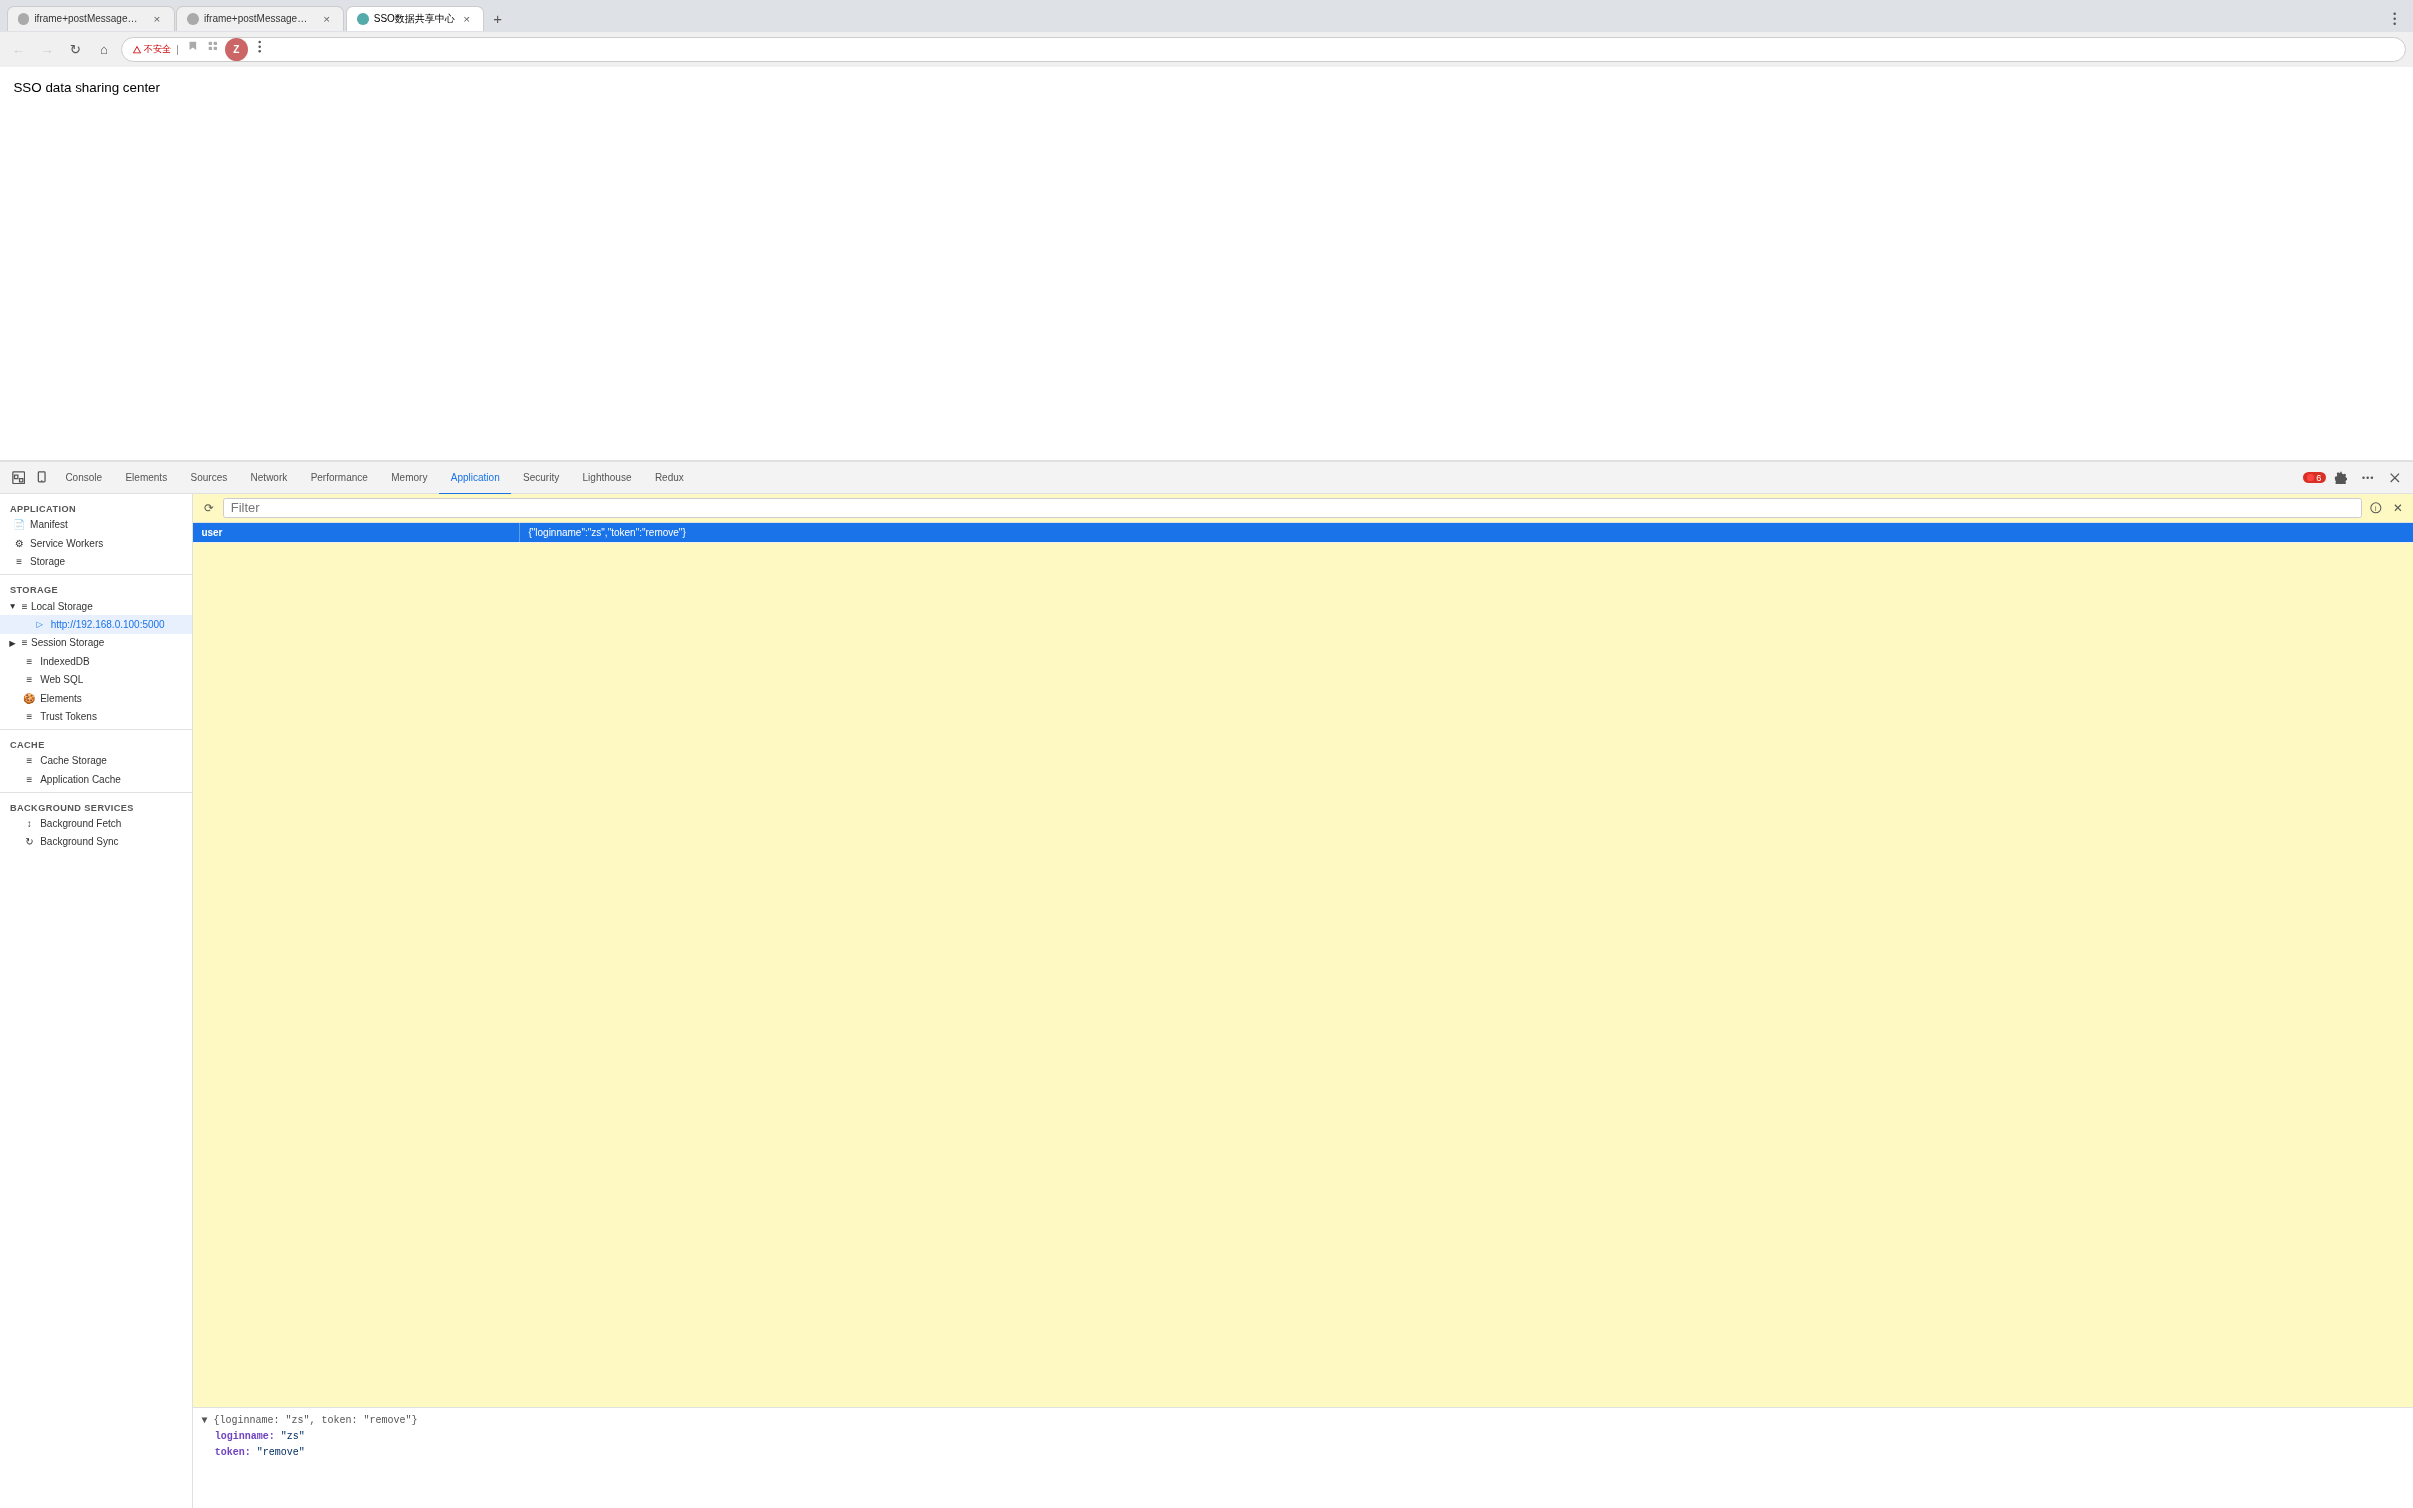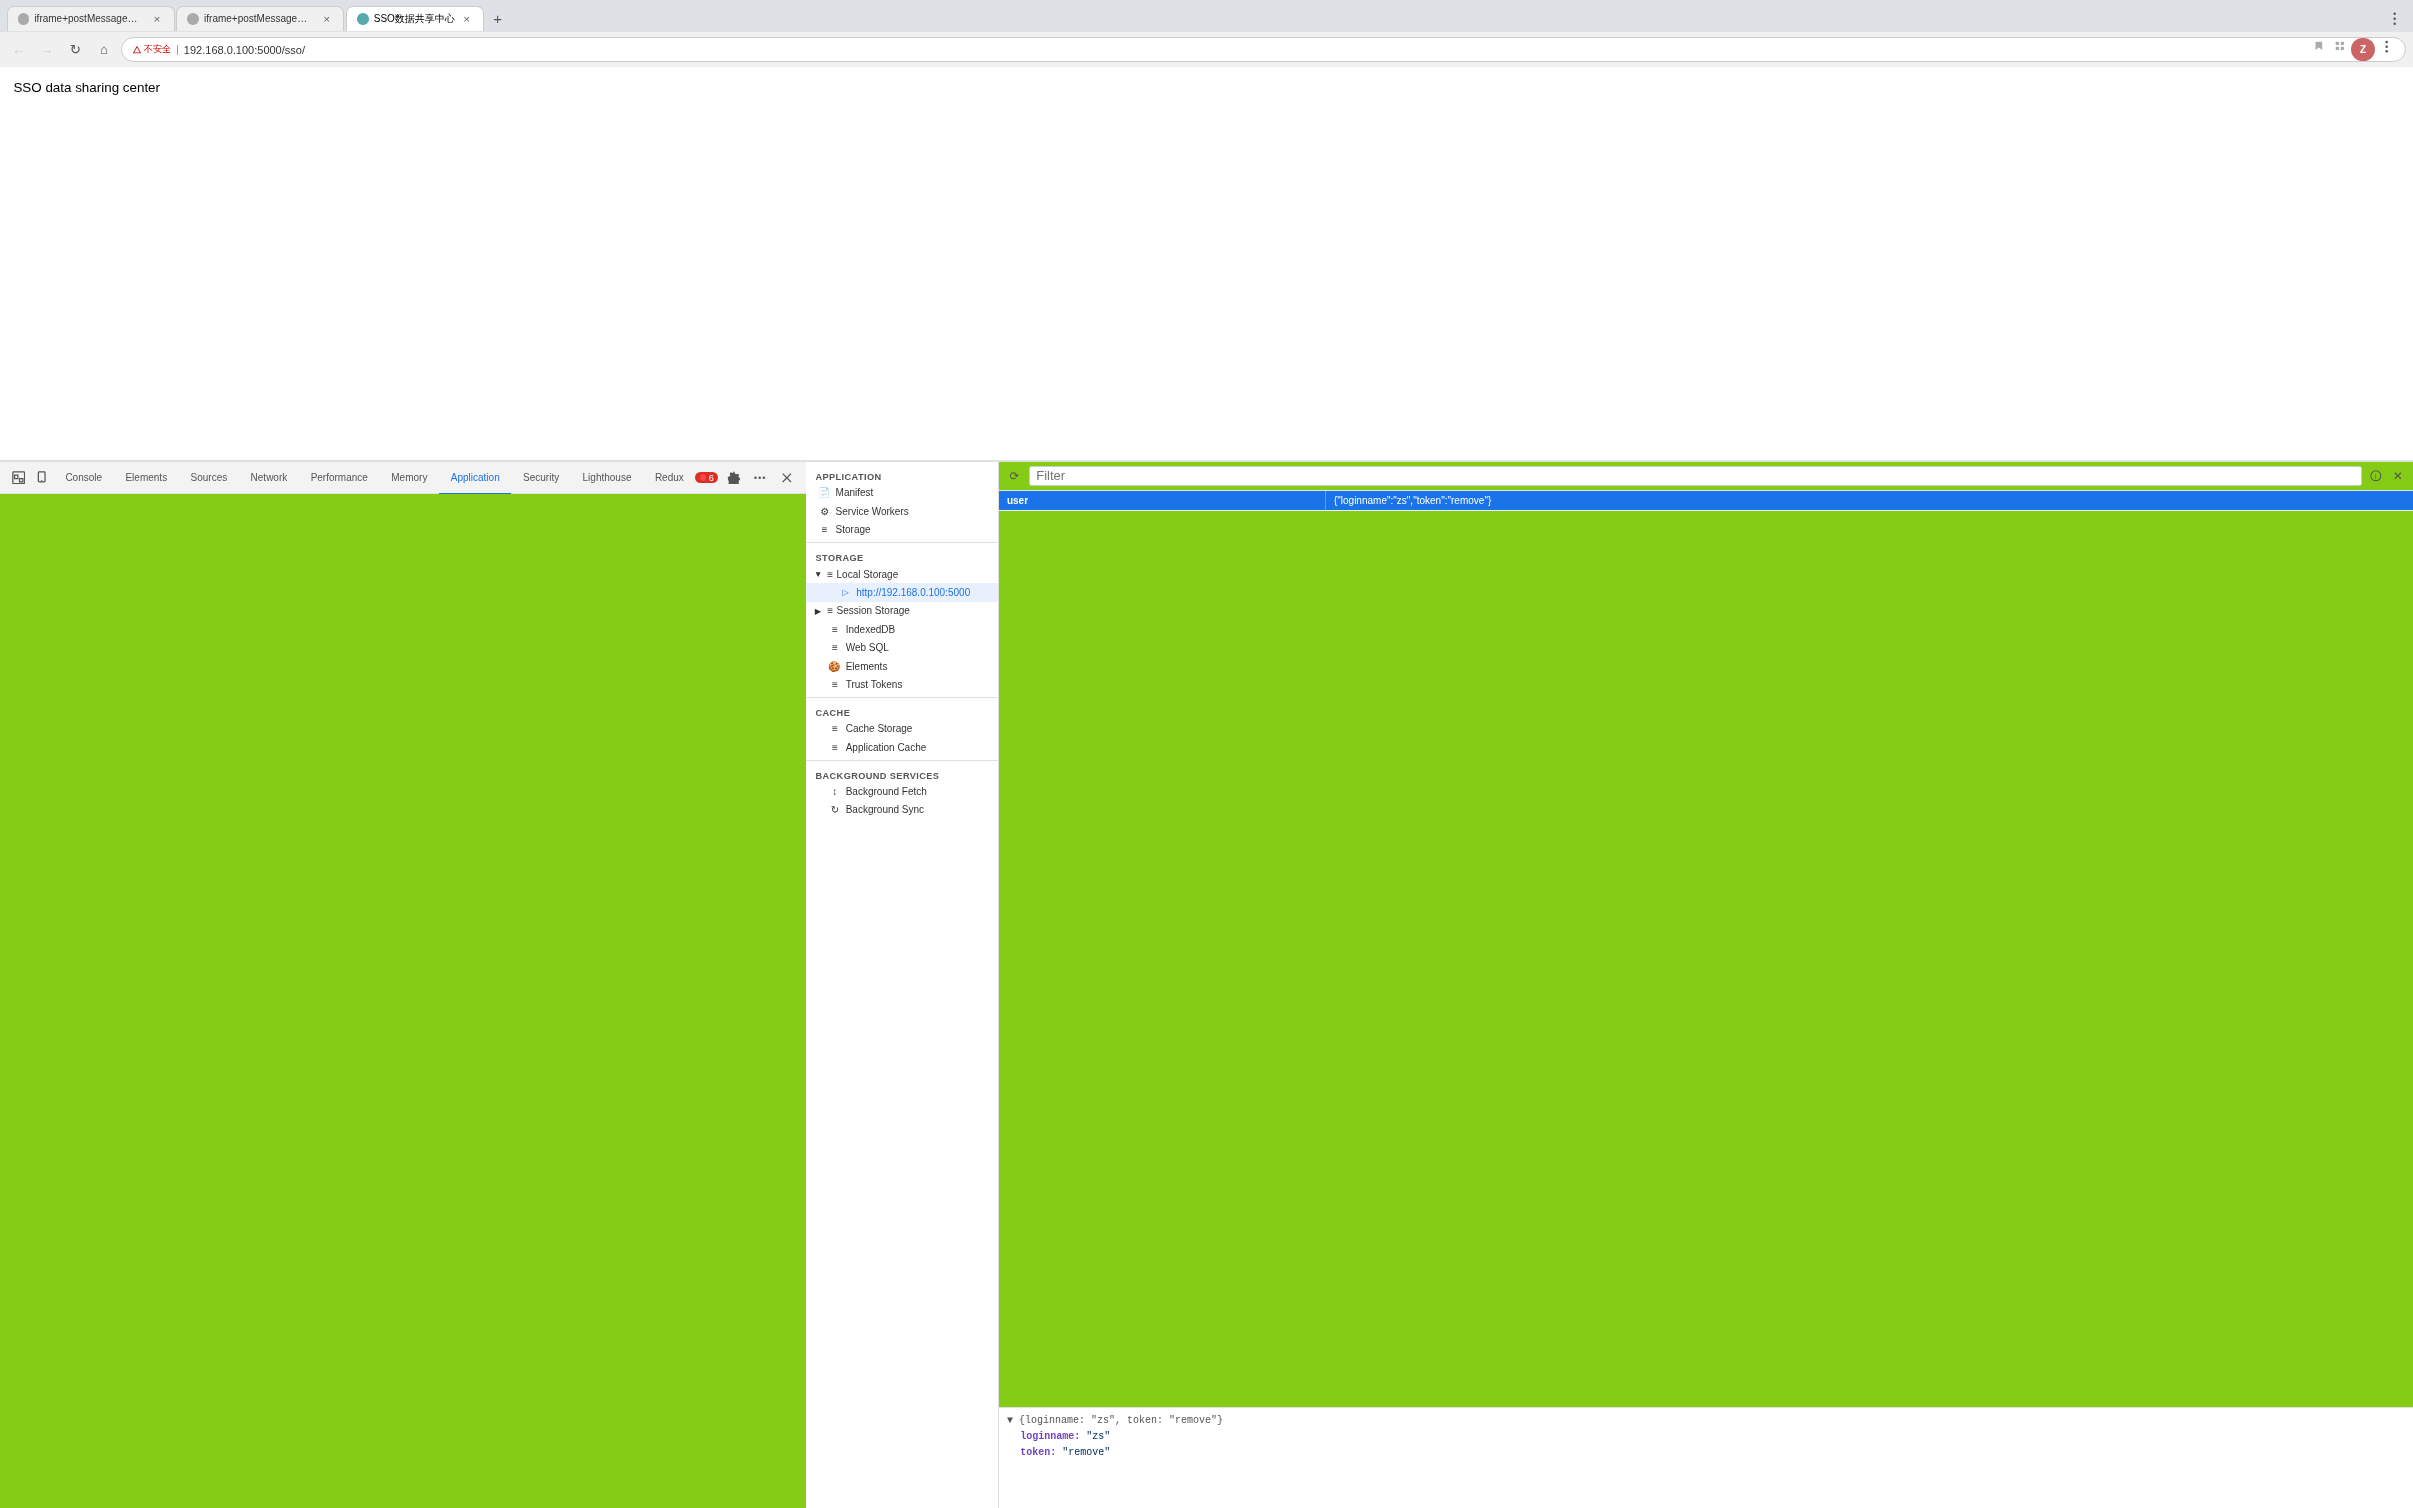--- a/index.html
+++ b/index.html
@@ -23,21 +23,21 @@
     .security-warning { color: #c00; font-size: 9.2px; display: flex; align-items: center; gap: 2px; }
     .address-text { font-size: 11px; color: #333; flex: 1; }
     .address-icons { display: flex; gap: 3.4px; }
     .addr-icon { width: 17px; height: 17px; display: flex; align-items: center; justify-content: center; border-radius: 2.5px; color: #555; cursor: pointer; }
     .profile-btn { width: 23.5px; height: 23.5px; border-radius: 50%; background: #c66; display: flex; align-items: center; justify-content: center; color: white; font-size: 10px; font-weight: bold; cursor: pointer; }
 
     
     .page-content { background: #fff; height: 394px; padding: 13.4px; font-size: 13.4px; color: #000; border-bottom: 0.8px solid #e0e0e0; }
 
     
-    .devtools { display: flex; height: calc(100vh - 461px); min-height: 318px; background: #84cc16; border-top: 0.8px solid #e0e0e0; }
+    .devtools { display: flex; flex-direction: column; height: calc(100vh - 461px); min-height: 318px; background: #fef9c3; border-top: 0.8px solid #e0e0e0; }
 
     
     .devtools-toolbar { display: flex; align-items: center; border-bottom: 0.8px solid #e0e0e0; background: #f3f3f3; padding: 0 6.7px; height: 32px; }
     .devtools-icon-btn { width: 23.5px; height: 23.5px; display: flex; align-items: center; justify-content: center; border-radius: 2.5px; cursor: pointer; color: #555; font-size: 11.7px; }
     .devtools-tabs { display: flex; flex: 1; overflow: hidden; }
     .devtools-tab { padding: 0 11.7px; height: 32px; display: flex; align-items: center; font-size: 10px; color: #555; cursor: pointer; white-space: nowrap; border-bottom: 1.7px solid transparent; }
     .devtools-tab.active { color: #1a73e8; border-bottom: 1.7px solid #1a73e8; }
     .devtools-right { display: flex; align-items: center; gap: 3.4px; margin-left: auto; }
     .error-badge { background: #d93025; color: white; font-size: 9.2px; padding: 0.8px 4.2px; border-radius: 8.4px; display: flex; align-items: center; gap: 2.5px; }
     .dot-red { width: 6.7px; height: 6.7px; border-radius: 50%; background: #ff4444; }
@@ -129,21 +129,20 @@
     <div class="nav-btn">↻</div>
     <div class="nav-btn">⌂</div>
     <div class="address-input-wrap">
       <span class="security-warning">
         <svg width="10" height="10" viewBox="0 0 12 12" fill="#c00">
             <path d="M6 1L1 10h10L6 1zm0 2l3.5 6h-7L6 3z"></path>
           </svg>
         <span>不安全</span>
       </span>
       <span style="color:#888; font-size:10px;">|</span>
-      <span class="address-text">192.168.0.100:5000/sso/</span>
       <div class="address-icons">
         <div class="addr-icon">
           <svg width="11.7" height="11.7" viewBox="0 0 14 14" fill="#aaa">
               <path d="M3 2h8v10l-4-3-4 3V2z"></path>
             </svg>
         </div>
         <div class="addr-icon">
           <svg width="11.7" height="11.7" viewBox="0 0 14 14" fill="#aaa">
               <rect x="2" y="2" width="4" height="4" rx="1"></rect>
               <rect x="8" y="2" width="4" height="4" rx="1"></rect>

